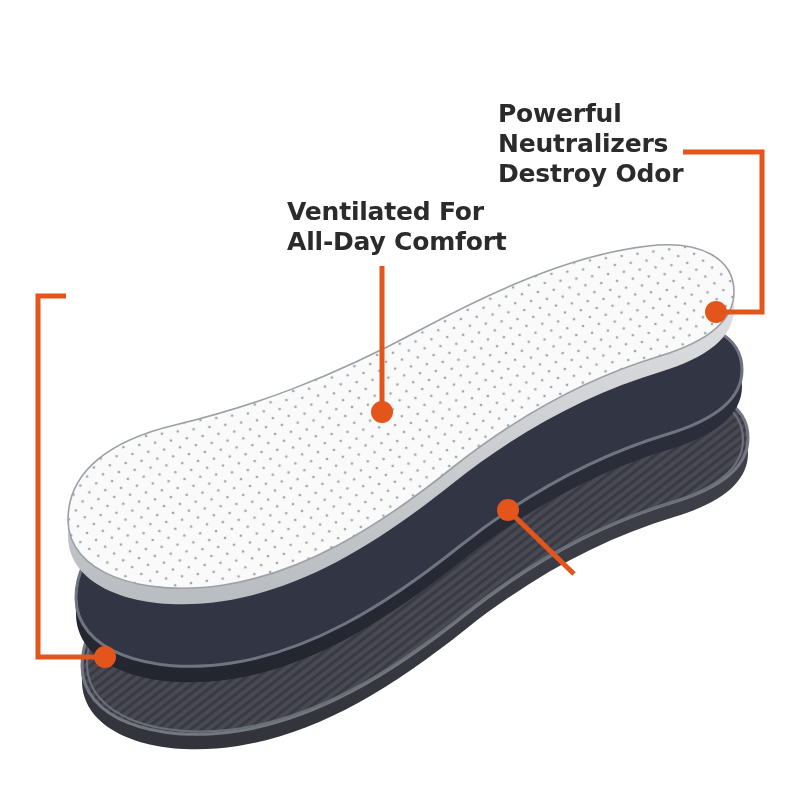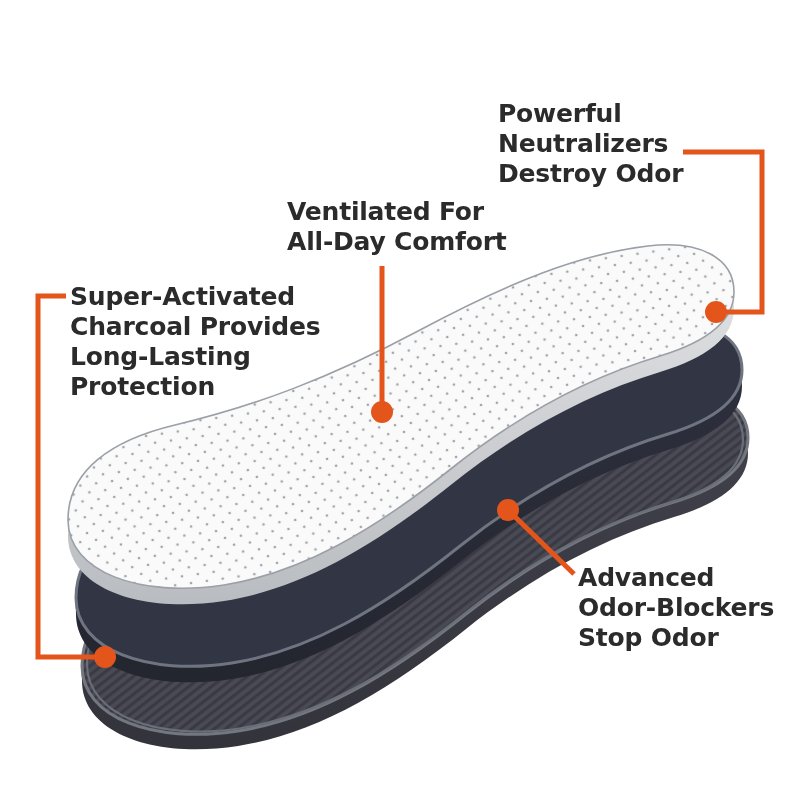--- a/index.html
+++ b/index.html
@@ -108,22 +108,15 @@
     </g>
   </svg>
 
   <div class="callout-text ct-neutralizers">Powerful
 Neutralizers
 Destroy Odor</div>
 
   <div class="callout-text ct-ventilated">Ventilated For
 All-Day Comfort</div>
 
-  <div class="callout-text ct-charcoal">Super-Activated
-Charcoal Provides
-Long-Lasting
-Protection</div>
 
-  <div class="callout-text ct-odorblockers">Advanced
-Odor-Blockers
-Stop Odor</div>
 
 </div>
 
 </body></html>

